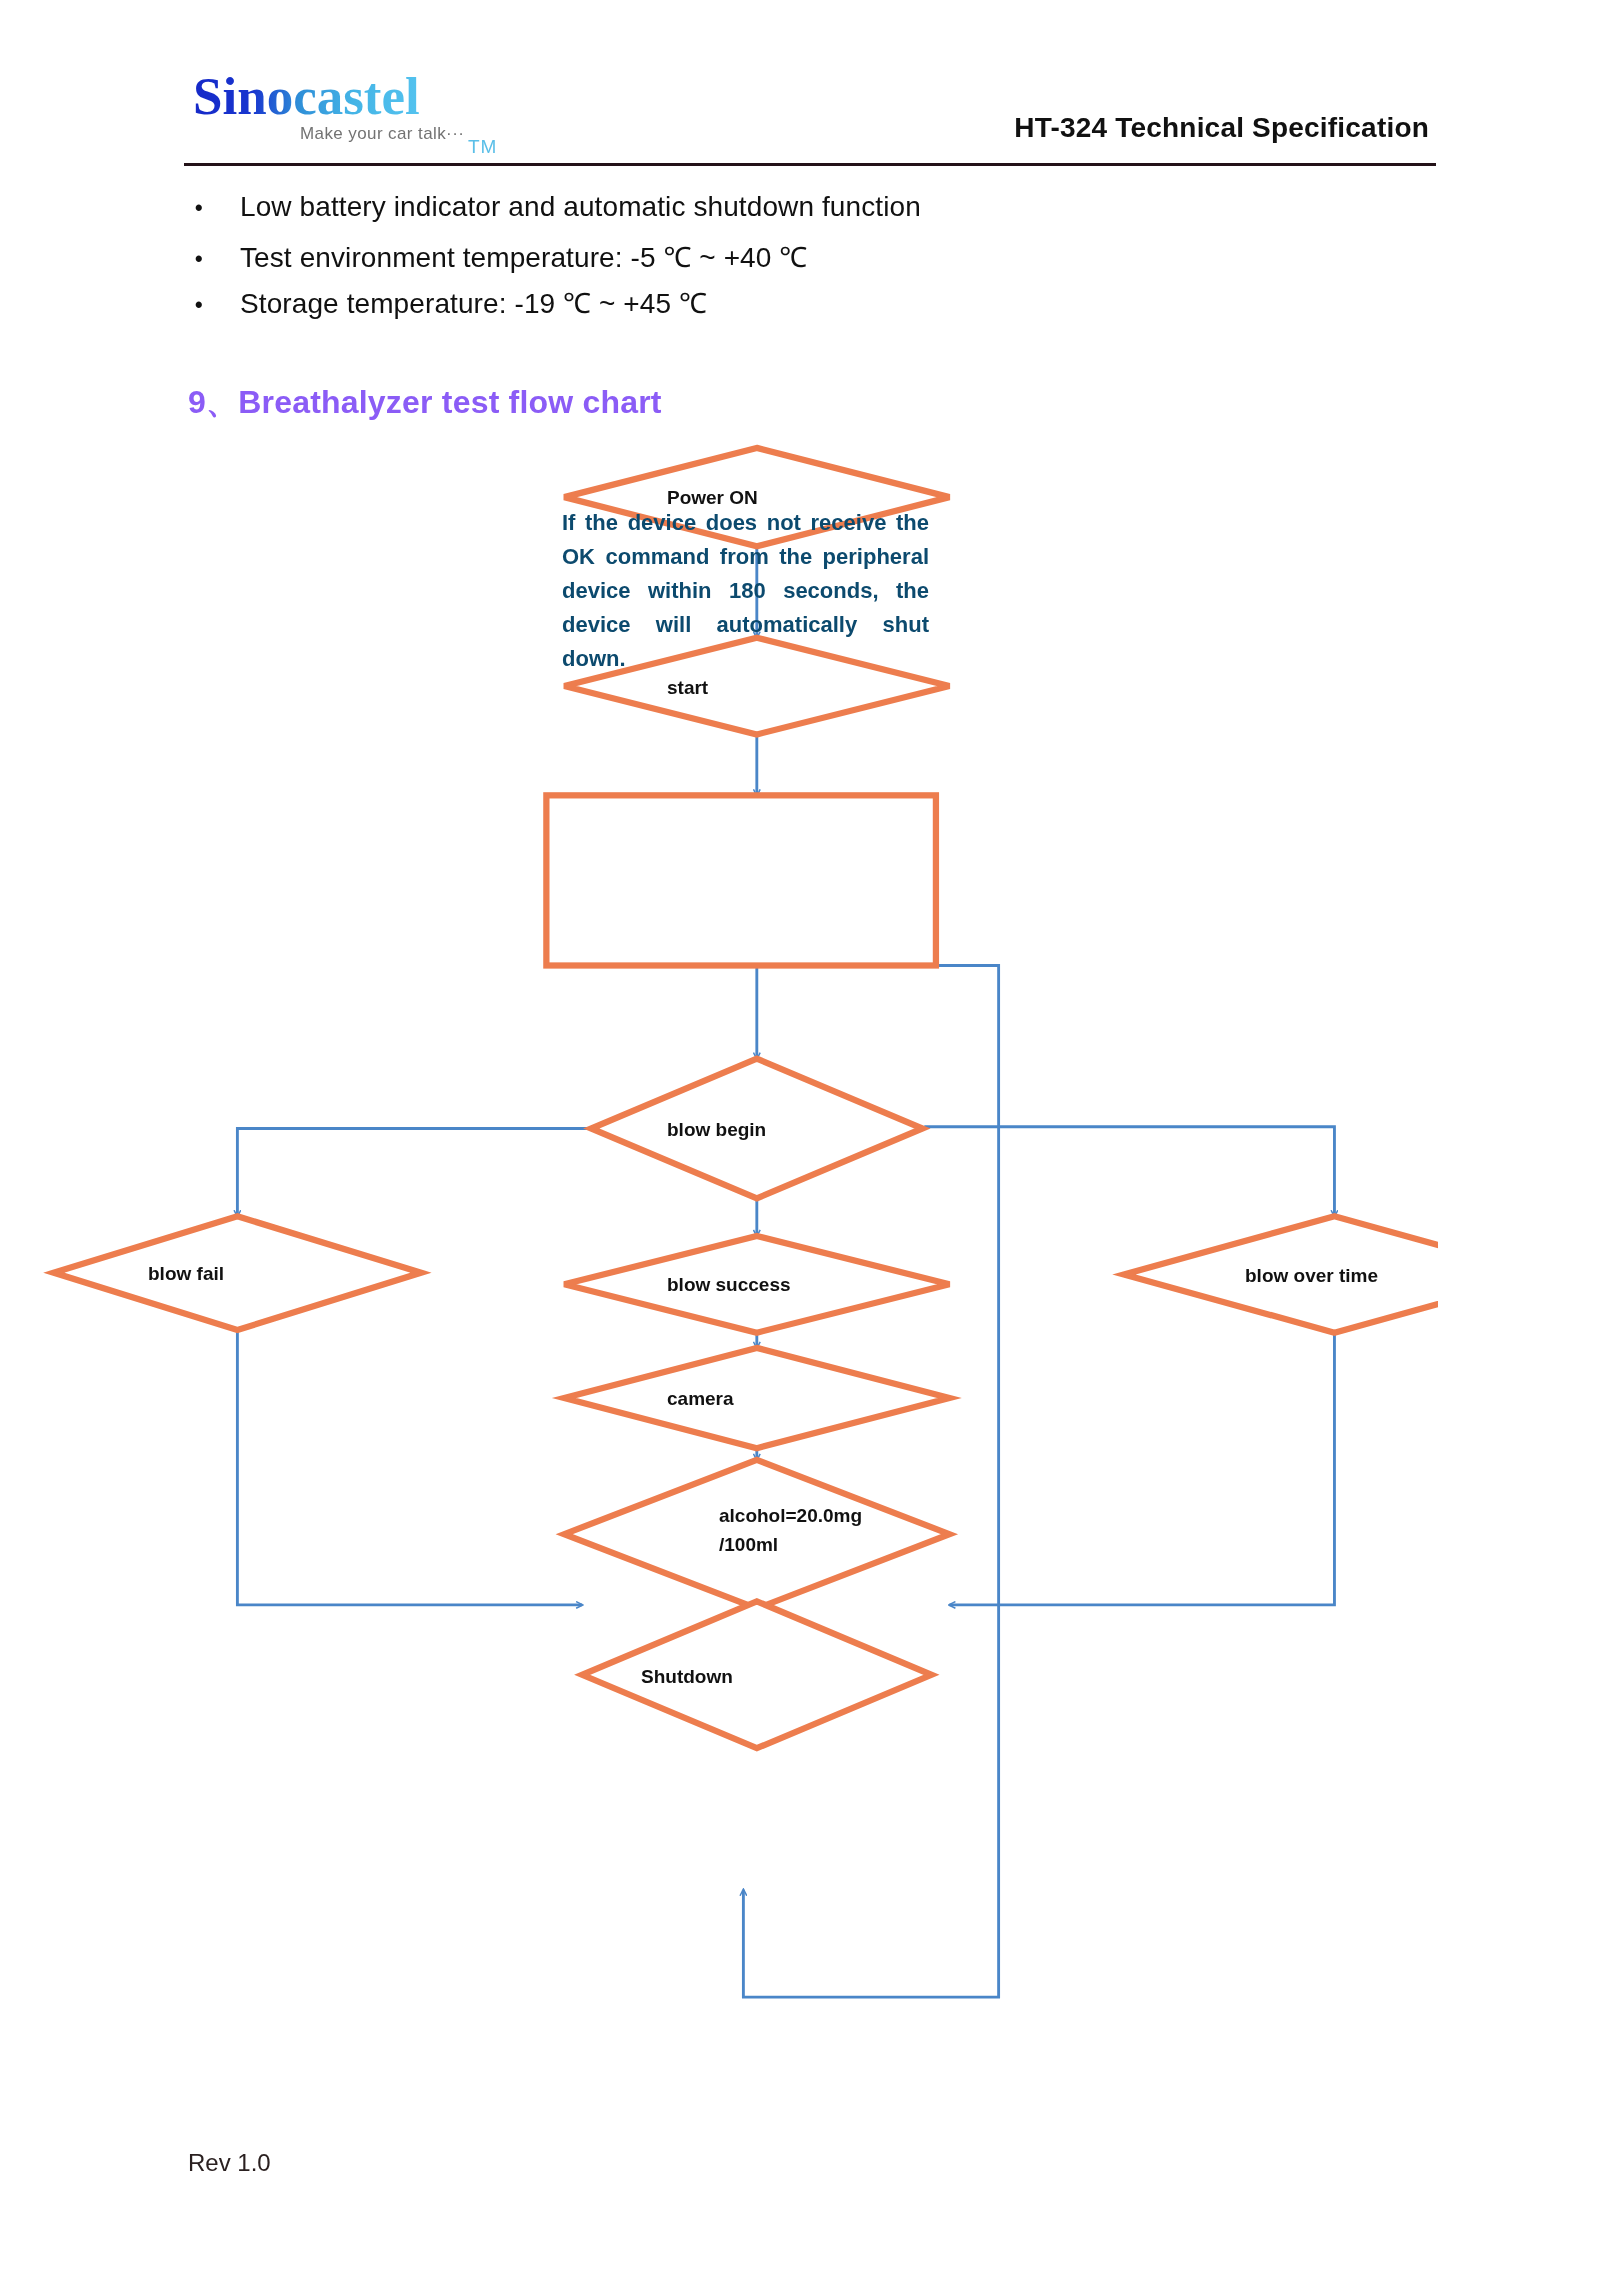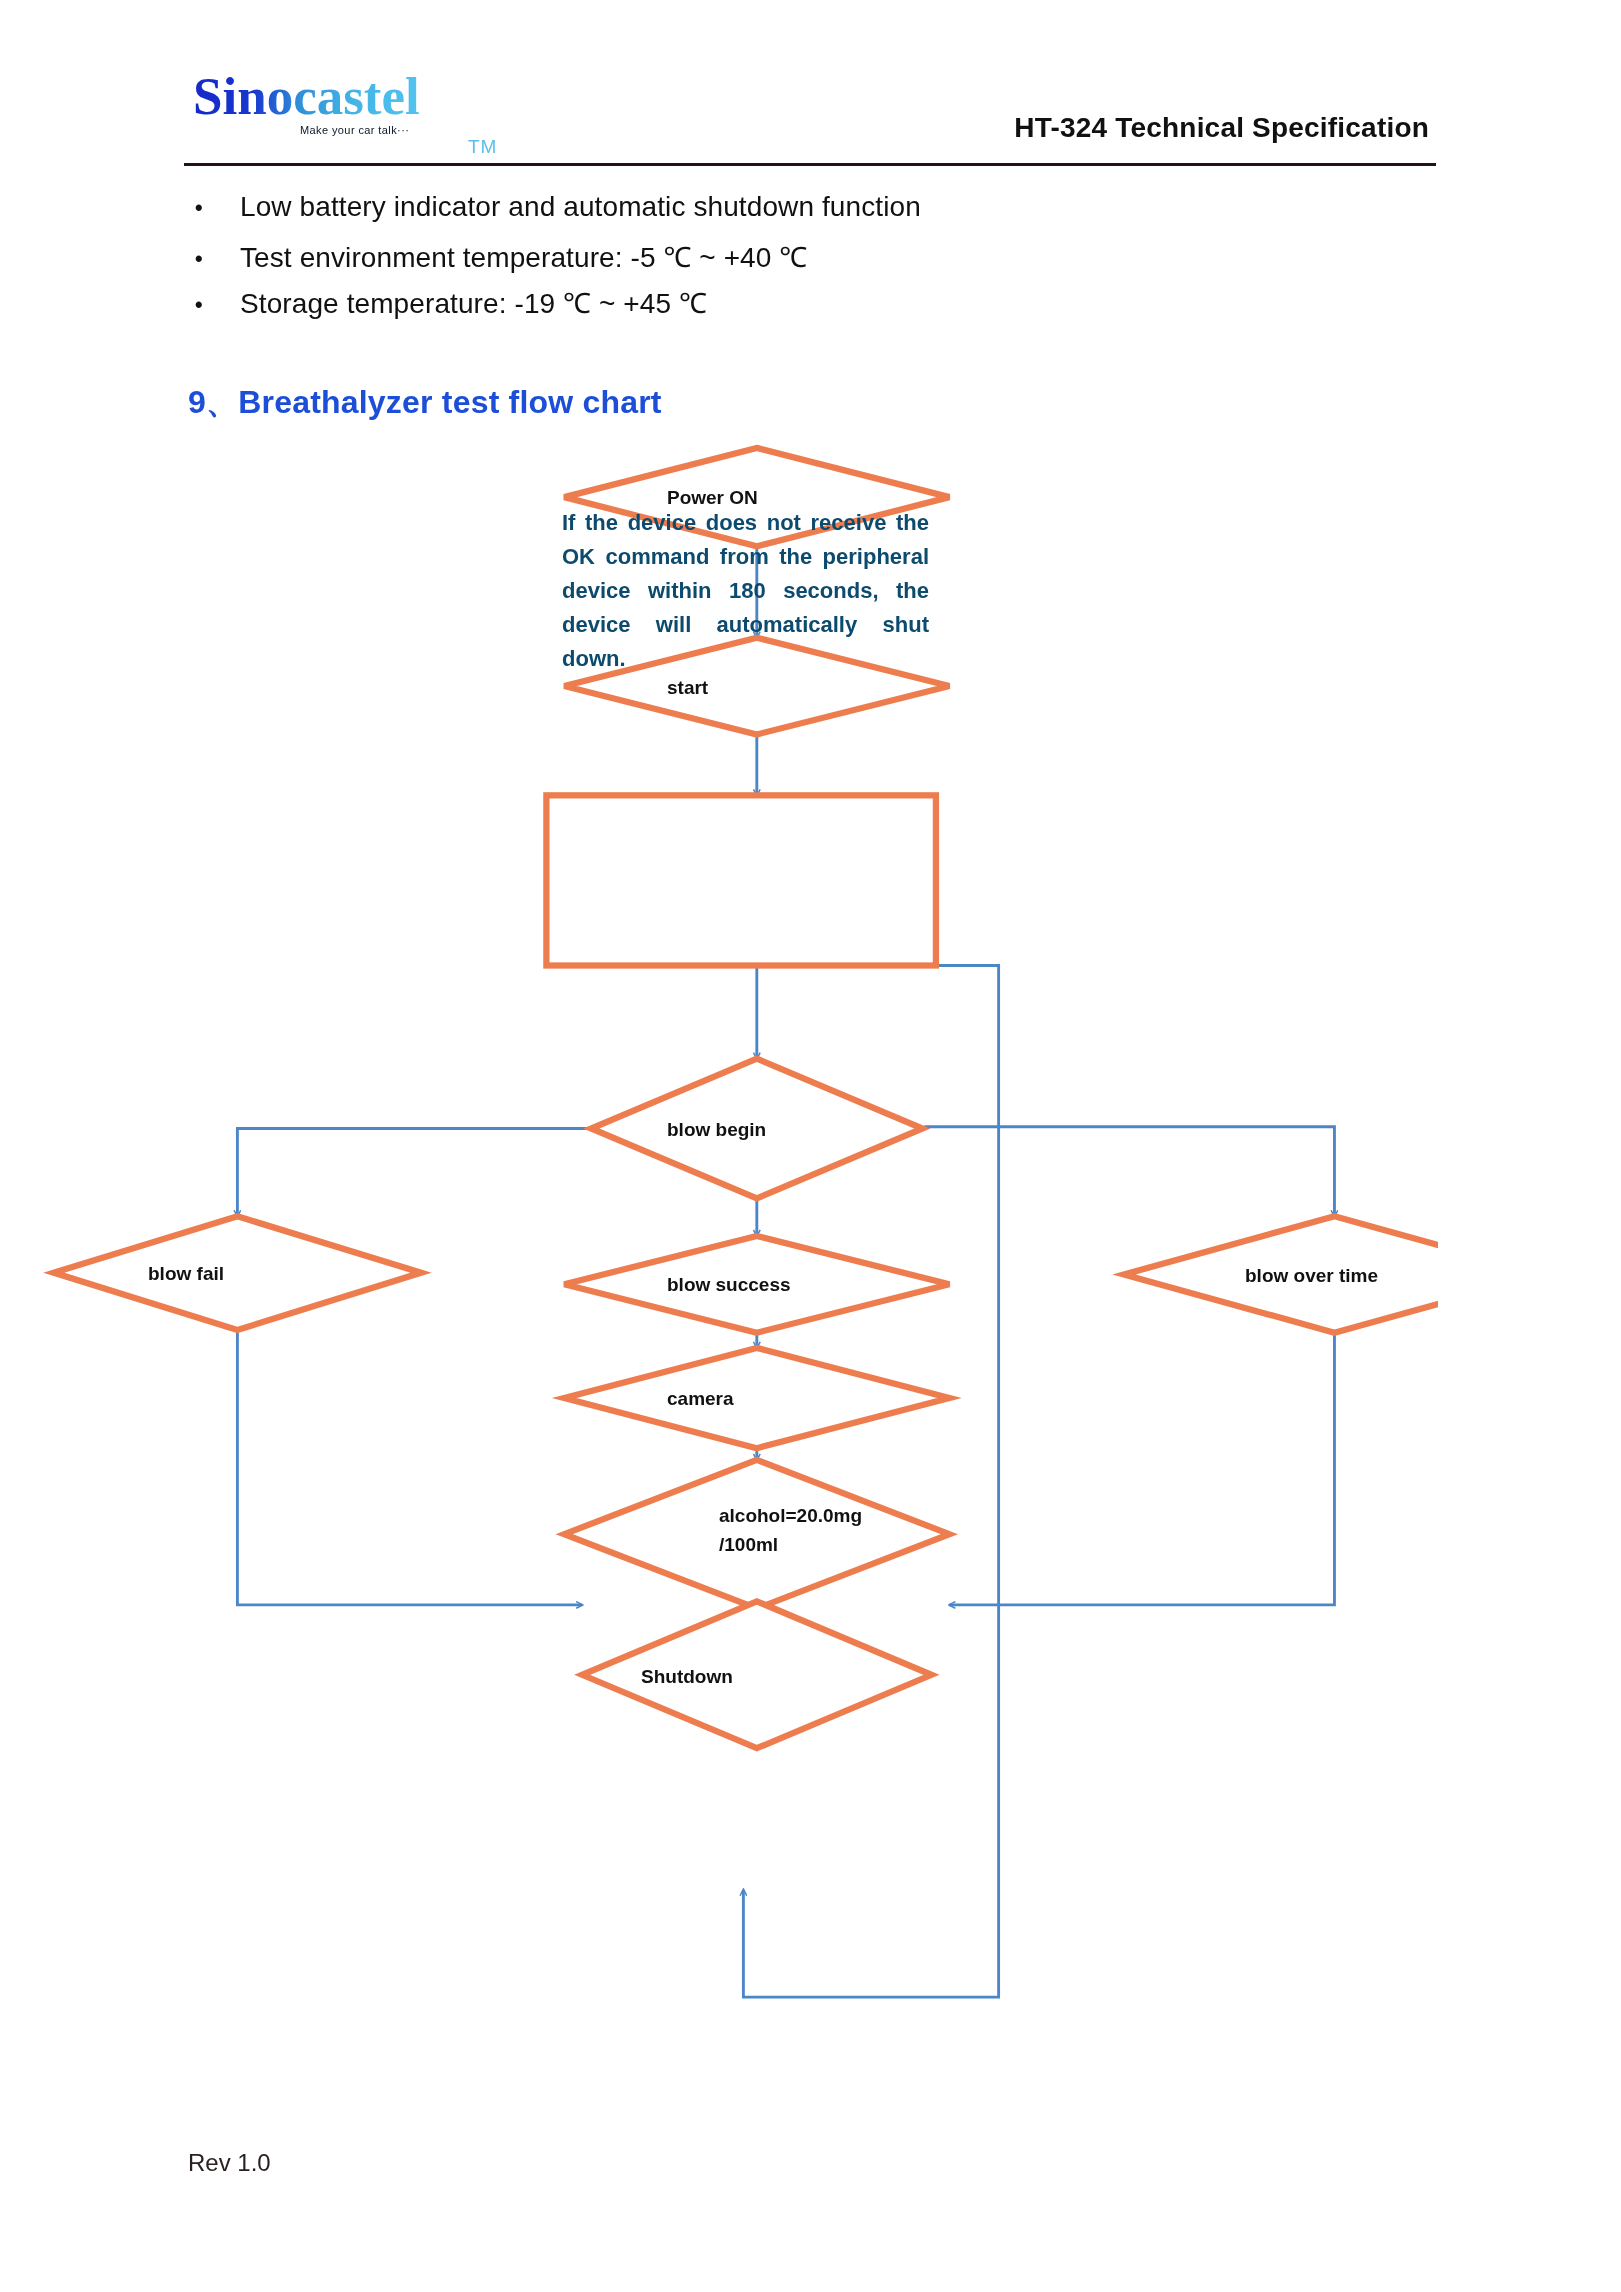--- a/index.html
+++ b/index.html
@@ -54,22 +54,22 @@
     font-family: "Liberation Sans", sans-serif;
     font-size: 19px;
     color: #5bbfe8;
     letter-spacing: 0.9px;
   }
   #logo-tagline {
     position: absolute;
     left: 107px;
     top: 54px;
     font-family: "Liberation Sans", sans-serif;
-    font-size: 11px;
-    color: #0f172a;
+    font-size: 17px;
+    color: #737373;
     white-space: nowrap;
     letter-spacing: 0.4px;
   }
   #doc-title {
     position: absolute;
     right: 193px;
     top: 112px;
     font-family: "Liberation Sans", sans-serif;
     font-size: 28px;
     font-weight: bold;
@@ -114,21 +114,21 @@
     letter-spacing: 0.1px;
   }
 
   
   #section-heading {
     position: absolute;
     left: 188px;
     top: 381px;
     font-size: 32px;
     font-weight: bold;
-    color: #1d4ed8;
+    color: #8b5cf6;
     white-space: nowrap;
     letter-spacing: 0.2px;
   }
 
   
   #flow {
     position: absolute;
     left: 0;
     top: 421px;
     width: 1622px;

